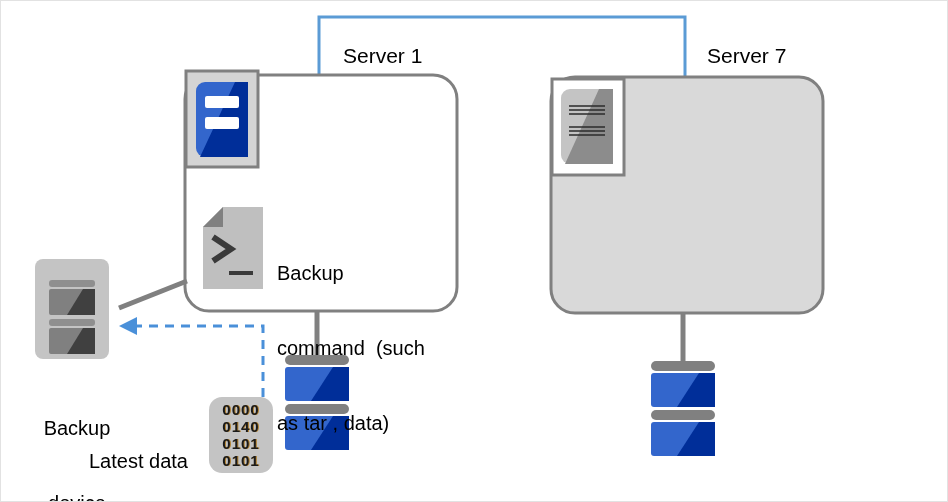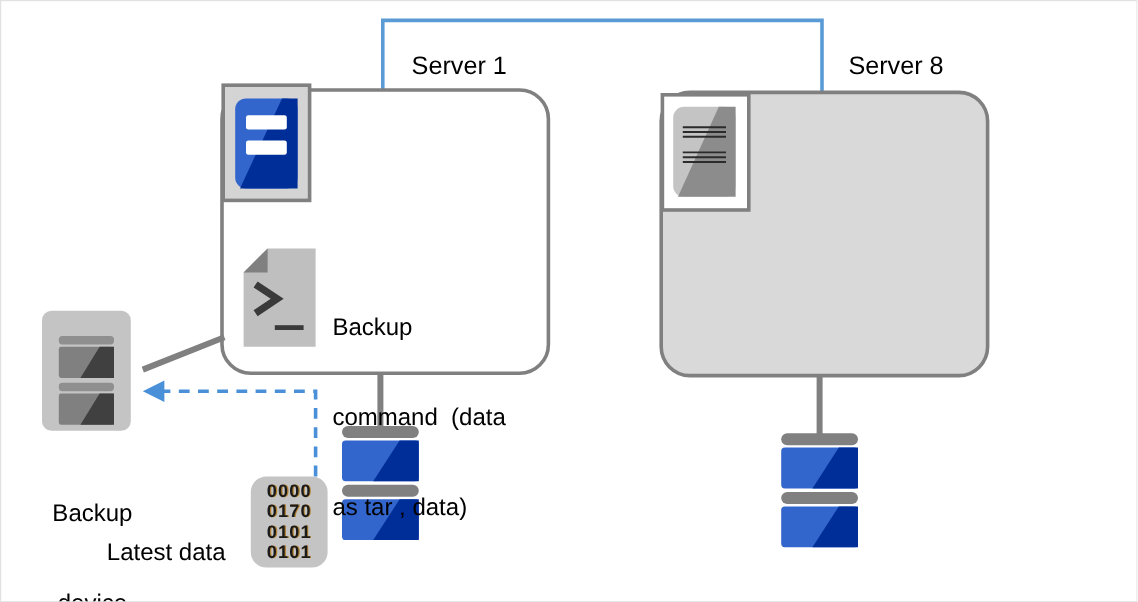--- a/index.html
+++ b/index.html
@@ -177,37 +177,37 @@
       <path d="M698,372 L714,372 L714,406 L676,406 Z" fill="#002e99"></path>
       <rect x="650" y="409" width="64" height="10" rx="5" ry="5" fill="#808080"></rect>
       <rect x="650" y="421" width="64" height="34" rx="3" ry="3" fill="#3366cc"></rect>
       <path d="M698,421 L714,421 L714,455 L676,455 Z" fill="#002e99"></path>
     </g>
 
   </svg>
 
   <div class="label label-server1">Server 1</div>
 
-  <div class="label label-server2">Server 8</div>
+  <div class="label label-server2">Server 7</div>
 
   <div class="label label-backup-cmd">
     <div>Backup</div>
-    <div>command  (data</div>
+    <div>command  (such</div>
     <div>as tar , data)</div>
   </div>
 
   <div class="label label-backup-device">
     <div>Backup</div>
     <div>device</div>
   </div>
 
   <div class="label label-latest-data">Latest data</div>
 
   <div class="binary-box">
     <div class="binary-rows">
       <div>0000</div>
-      <div>0170</div>
+      <div>0140</div>
       <div>0101</div>
       <div>0101</div>
     </div>
   </div>
 
 </div>
 
 </body></html>

